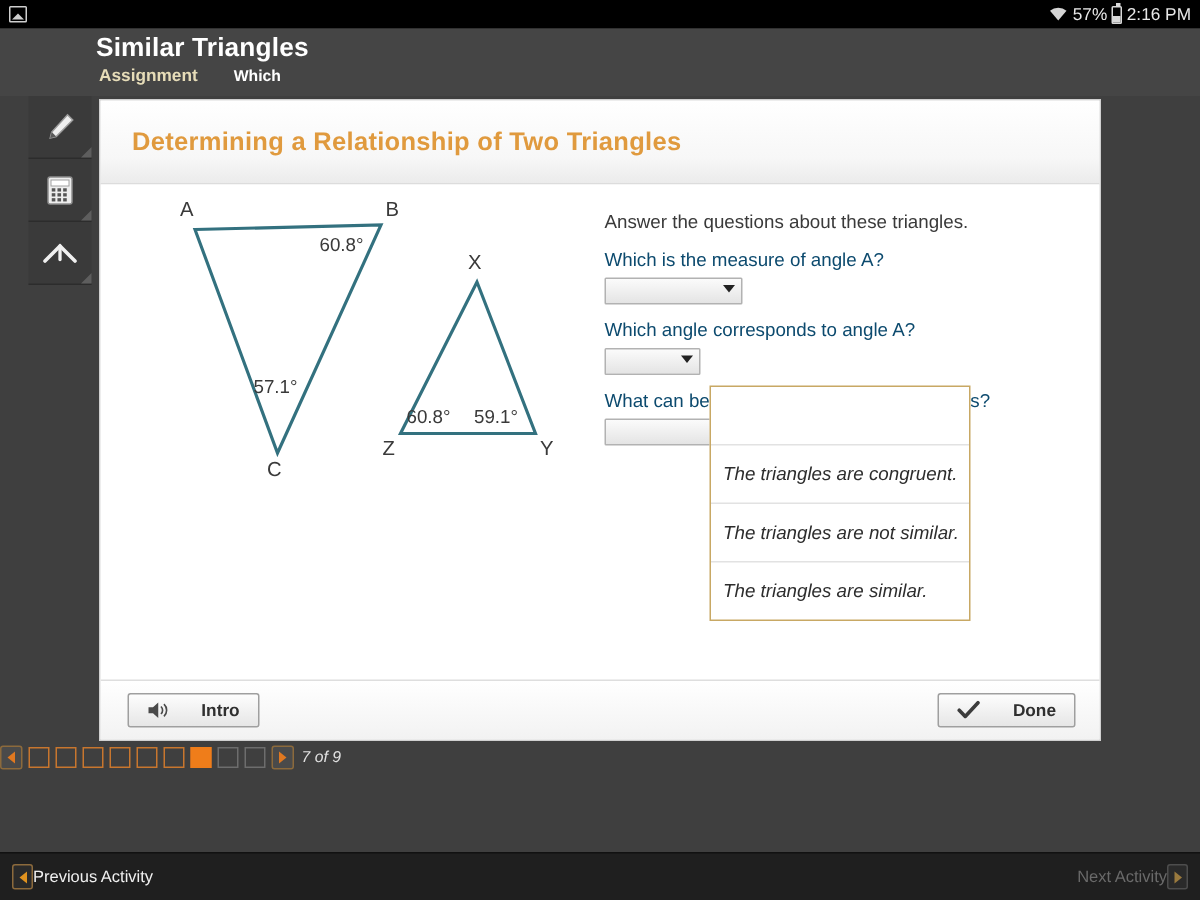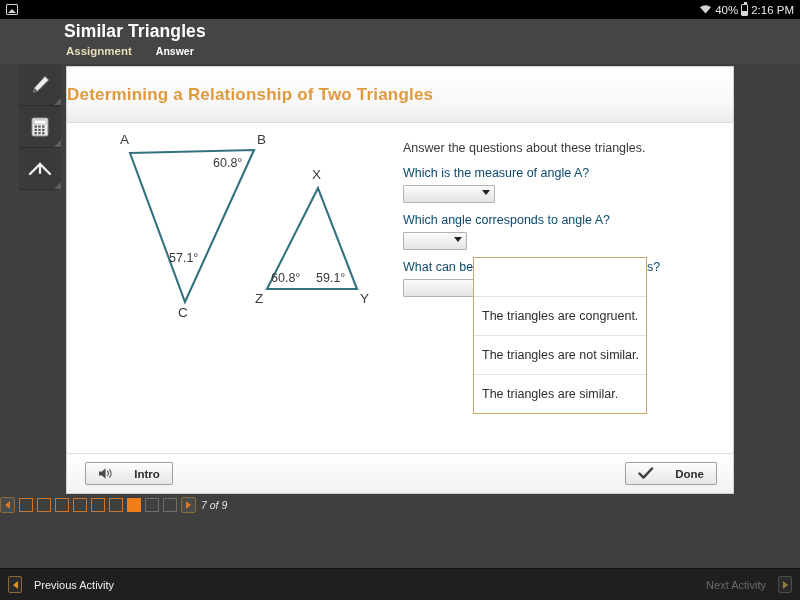--- a/index.html
+++ b/index.html
@@ -44,21 +44,21 @@
     border-bottom: 1px solid #2c2c2c; position: relative;
     display: flex; align-items: center; justify-content: center;
   }
   .tool::after { content: ""; position: absolute; right: 0; bottom: 0;
     width: 0; height: 0; border-left: 7px solid transparent; border-bottom: 7px solid #5e5e5e; }
 
   
   .card { position: absolute; left: 66px; top: 66px; width: 668px; height: 428px;
     background: #fff; border: 1px solid #d0d0d0; overflow: hidden; }
   .card-title { height: 56px; background: linear-gradient(to bottom,#ffffff 0%,#f7f7f7 70%,#ebebeb 100%);
-    border-bottom: 1px solid #dcdcdc; display: flex; align-items: center; }
+    border-bottom: 1px solid #dcdcdc; display: flex; align-items: center; padding-left: 21px; }
   .card-title span { color: #e09a3e; font-size: 17px; font-weight: bold; letter-spacing: .2px; }
 
   .card-body { position: relative; height: 331px; background: #fff; }
 
   
   .figure { position: absolute; left: 6px; top: 0; width: 340px; height: 331px; }
 
   
   .qcol { position: absolute; left: 336px; top: 8px; width: 330px; }
   .qlead { font-size: 12.5px; color: #3a3a3a; margin-bottom: 11px; margin-top: 10px; }
@@ -75,21 +75,21 @@
     border-left: 4px solid transparent; border-right: 4px solid transparent;
     border-top: 5px solid #222; pointer-events: none; }
   .dd-a { width: 92px; }
   .dd-b { width: 64px; }
   .dd-c { width: 172px; border-color: #c8a864; }
 
   
   .listbox { position: absolute; left: 70px; top: 126px; width: 174px;
     border: 1px solid #c8a864; background: #fff; z-index: 20; }
   .lb-item { height: 39px; display: flex; align-items: center; padding-left: 8px;
-    font-size: 12.5px; color: #2d2d2d; border-top: 1px solid #e2e2e2; }
+    font-size: 12.5px; color: #2d2d2d; border-top: 1px solid #e2e2e2; font-style: italic; }
   .lb-item.empty { height: 38px; border-top: none; }
 
   
   .card-foot { position: absolute; left: 0; bottom: 0; width: 668px; height: 40px;
     background: linear-gradient(to bottom,#ffffff,#f2f2f2); border-top: 1px solid #dedede;
     display: flex; align-items: center; justify-content: space-between; padding: 0 18px; }
   .btn { height: 23px; min-width: 88px; padding: 0 12px; display: flex; align-items: center;
     justify-content: center; gap: 21px; font-size: 11.5px; font-weight: bold; color: #2f2f2f;
     background: linear-gradient(to bottom,#fdfdfd,#e6e6e6); border: 1px solid #9f9f9f;
     border-radius: 2px; cursor: pointer; }
@@ -104,21 +104,21 @@
   .parrow .tri-r { width:0;height:0;border-top:4px solid transparent;border-bottom:4px solid transparent;border-left:5px solid #e07820; }
   .pdot { width: 14px; height: 14px; border: 1px solid #c8762e; background: transparent; cursor: pointer; }
   .pdot.current { background: #ef7d1a; border-color: #ef7d1a; }
   .pdot.future { border-color: #6d6d6d; }
   .pcount { font-size: 10.5px; color: #e0e0e0; font-style: italic; }
 
   
   .botnav { position: absolute; left: 0; bottom: 0; width: 800px; height: 32px;
     background: #1f1f1f; border-top: 1px solid #111;
     display: flex; align-items: center; justify-content: space-between; padding: 0 8px; }
-  .nav-item { display: flex; align-items: center; gap: 12px; font-size: 11px; cursor: pointer; }
+  .nav-item { display: flex; align-items: center; gap: 0; font-size: 11px; cursor: pointer; }
   .nav-item.prev { color: #f0f0f0; }
   .nav-item.next { color: #6a6a6a; }
   .navbtn { width: 14px; height: 17px; border: 1px solid #8c6a3c; border-radius: 2px;
     background: #2a2a2a; display: flex; align-items: center; justify-content: center; }
   .navbtn.dim { border-color: #4d4d4d; }
   .navbtn .tri-l { width:0;height:0;border-top:4px solid transparent;border-bottom:4px solid transparent;border-right:5px solid #e0921f; }
   .navbtn .tri-r { width:0;height:0;border-top:4px solid transparent;border-bottom:4px solid transparent;border-left:5px solid #9a7a3e; }
 </style>
 </head>
 <body>
@@ -126,31 +126,31 @@
 <div id="app">
 
   <div class="statusbar">
     <div class="status-left">
       <span class="ic-photo"></span>
     </div>
     <div class="status-right">
       <svg width="13" height="11" viewBox="0 0 13 11">
         <path d="M6.5 9.6 L1 3.2 A8.6 8.6 0 0 1 12 3.2 Z" fill="#d5d5d5"></path>
       </svg>
-      <span>40%</span>
+      <span>57%</span>
       <span class="ic-batt"></span>
       <span>2:16 PM</span>
     </div>
   </div>
 
   <div class="apphdr">
     <div class="title">Similar Triangles</div>
     <div class="subrow">
       <span class="assignment">Assignment</span>
-      <span class="active">Answer</span>
+      <span class="active">Which</span>
     </div>
   </div>
 
   <div class="rail">
     <div class="tool">
       <svg width="24" height="24" viewBox="0 0 24 24">
         <path d="M17 3.5 L20.5 7 L9.5 18 L5.5 19 L6.5 15 Z" fill="#efefef" stroke="#9a9a9a" stroke-width="1"></path>
         <path d="M6.5 15 L9.5 18 L5.5 19 Z" fill="#5a5a5a"></path>
       </svg>
     </div>

